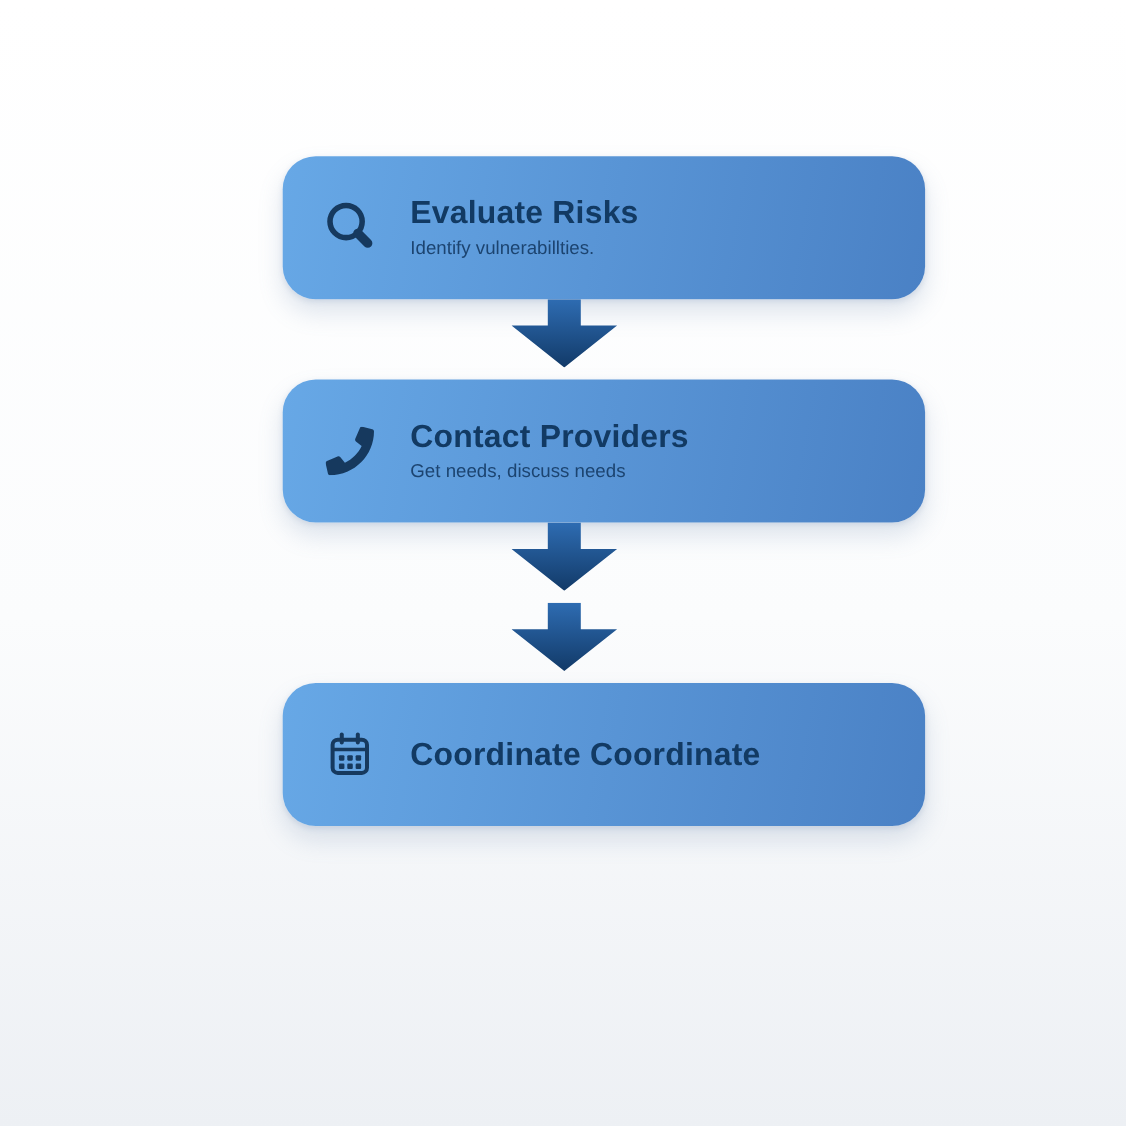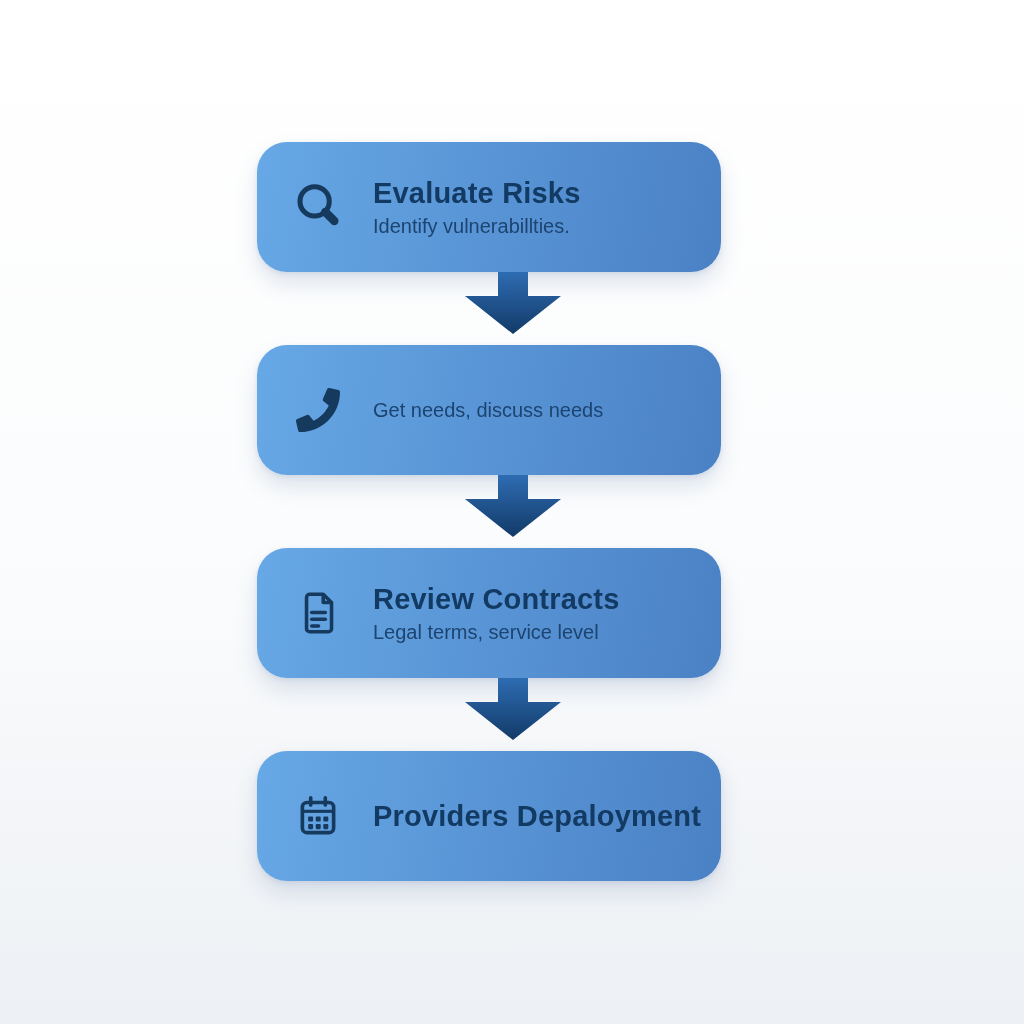--- a/index.html
+++ b/index.html
@@ -17,21 +17,21 @@
   }
   .flow {
     position: absolute;
     left: 257px;
     top: 142px;
     width: 512px;
     display: flex;
     flex-direction: column;
   }
   .step-box {
-    width: 464px;
+    width: 584px;
     height: 130px;
     border-radius: 30px;
     display: flex;
     align-items: center;
     padding-left: 32px;
     background: linear-gradient(100deg,
       var(--box-gradient-start, #67a8e6) 0%,
       var(--box-gradient-end, #4a81c5) 100%);
     box-shadow: 0 12px 22px rgba(100, 130, 170, 0.20),
                 0 2px 5px rgba(100, 130, 170, 0.15);
@@ -51,21 +51,21 @@
     flex-direction: column;
     gap: 5px;
   }
   .step-title {
     font-size: 29px;
     font-weight: 700;
     letter-spacing: 0.2px;
     color: var(--title-color, #123a63);
   }
   .step-subtitle {
-    font-size: 20px;
+    font-size: 17px;
     font-weight: 400;
     color: var(--subtitle-color, #1c4470);
   }
   .arrow-gap {
     height: 73px;
     display: flex;
     justify-content: center;
     align-items: flex-start;
   }
   .defs-holder { position: absolute; width: 0; height: 0; overflow: hidden; }
@@ -107,46 +107,30 @@
 
     <div class="step-box">
       <div class="icon-wrap">
 
         <svg class="icon-svg" width="44" height="44" viewBox="0 0 512 512" style="display: block;">
           <path fill="#16395e" d="M493.4 24.6l-104-24c-11.3-2.6-22.9 3.3-27.5 13.9l-48 112c-4.2 9.8-1.4 21.3 6.9 28l60.6 49.6c-36 76.7-98.9 140.5-177.2 177.2l-49.6-60.6c-6.8-8.3-18.2-11.1-28-6.9l-112 48C3.9 366.5-2 378.1.6 389.4l24 104C27.1 504.2 36.7 512 48 512c256.1 0 464-207.5 464-464 0-11.2-7.7-20.9-18.6-23.4z"></path>
         </svg>
 
       </div>
       <div class="step-text">
+        <div class="step-title">Contact Providers</div>
         <div class="step-subtitle">Get needs, discuss needs</div>
       </div>
     </div>
     <div class="arrow-gap">
       <svg width="96" height="62" viewBox="0 0 96 62">
         <polygon points="33,0 63,0 63,24 96,24 48,62 0,24 33,24" fill="url(#arrowGrad)"></polygon>
       </svg>
     </div>
 
-    <div class="step-box">
-      <div class="icon-wrap">
-
-        <svg class="icon-svg" width="50" height="50" viewBox="0 0 48 48" fill="none" style="display: block;">
-          <path d="M29 6 H16 a3 3 0 0 0 -3 3 v30 a3 3 0 0 0 3 3 h18 a3 3 0 0 0 3 -3 V14 z" stroke="#16395e" stroke-width="3.4" stroke-linejoin="round"></path>
-          <path d="M29 6 v8 h8" stroke="#16395e" stroke-width="3.4" stroke-linejoin="round"></path>
-          <line x1="18" y1="23.5" x2="31" y2="23.5" stroke="#16395e" stroke-width="3.4" stroke-linecap="round"></line>
-          <line x1="18" y1="30" x2="31" y2="30" stroke="#16395e" stroke-width="3.4" stroke-linecap="round"></line>
-          <line x1="18" y1="36.5" x2="24.5" y2="36.5" stroke="#16395e" stroke-width="3.4" stroke-linecap="round"></line>
-        </svg>
-
-      </div>
-      <div class="step-text">
-        <div class="step-title">Review Contracts</div>
-        <div class="step-subtitle">Legal terms, service level</div>
-      </div>
-    </div>
     <div class="arrow-gap">
       <svg width="96" height="62" viewBox="0 0 96 62">
         <polygon points="33,0 63,0 63,24 96,24 48,62 0,24 33,24" fill="url(#arrowGrad)"></polygon>
       </svg>
     </div>
 
     <div class="step-box">
       <div class="icon-wrap">
 
         <svg class="icon-svg" width="50" height="50" viewBox="0 0 48 48" fill="none" style="display: block;">
@@ -156,19 +140,19 @@
           <line x1="9.5" y1="19.5" x2="38.5" y2="19.5" stroke="#16395e" stroke-width="3"></line>
           <rect x="14.5" y="24.5" width="4.8" height="4.8" rx="1" fill="#16395e"></rect>
           <rect x="21.8" y="24.5" width="4.8" height="4.8" rx="1" fill="#16395e"></rect>
           <rect x="29.1" y="24.5" width="4.8" height="4.8" rx="1" fill="#16395e"></rect>
           <rect x="14.5" y="31.8" width="4.8" height="4.8" rx="1" fill="#16395e"></rect>
           <rect x="21.8" y="31.8" width="4.8" height="4.8" rx="1" fill="#16395e"></rect>
           <rect x="29.1" y="31.8" width="4.8" height="4.8" rx="1" fill="#16395e"></rect>
         </svg>
       </div>
       <div class="step-text">
-        <div class="step-title">Providers Depaloyment</div>
+        <div class="step-title">Coordinate Coordinate</div>
       </div>
     </div>
 
   </div>
 
 </div>
 
 </body></html>

